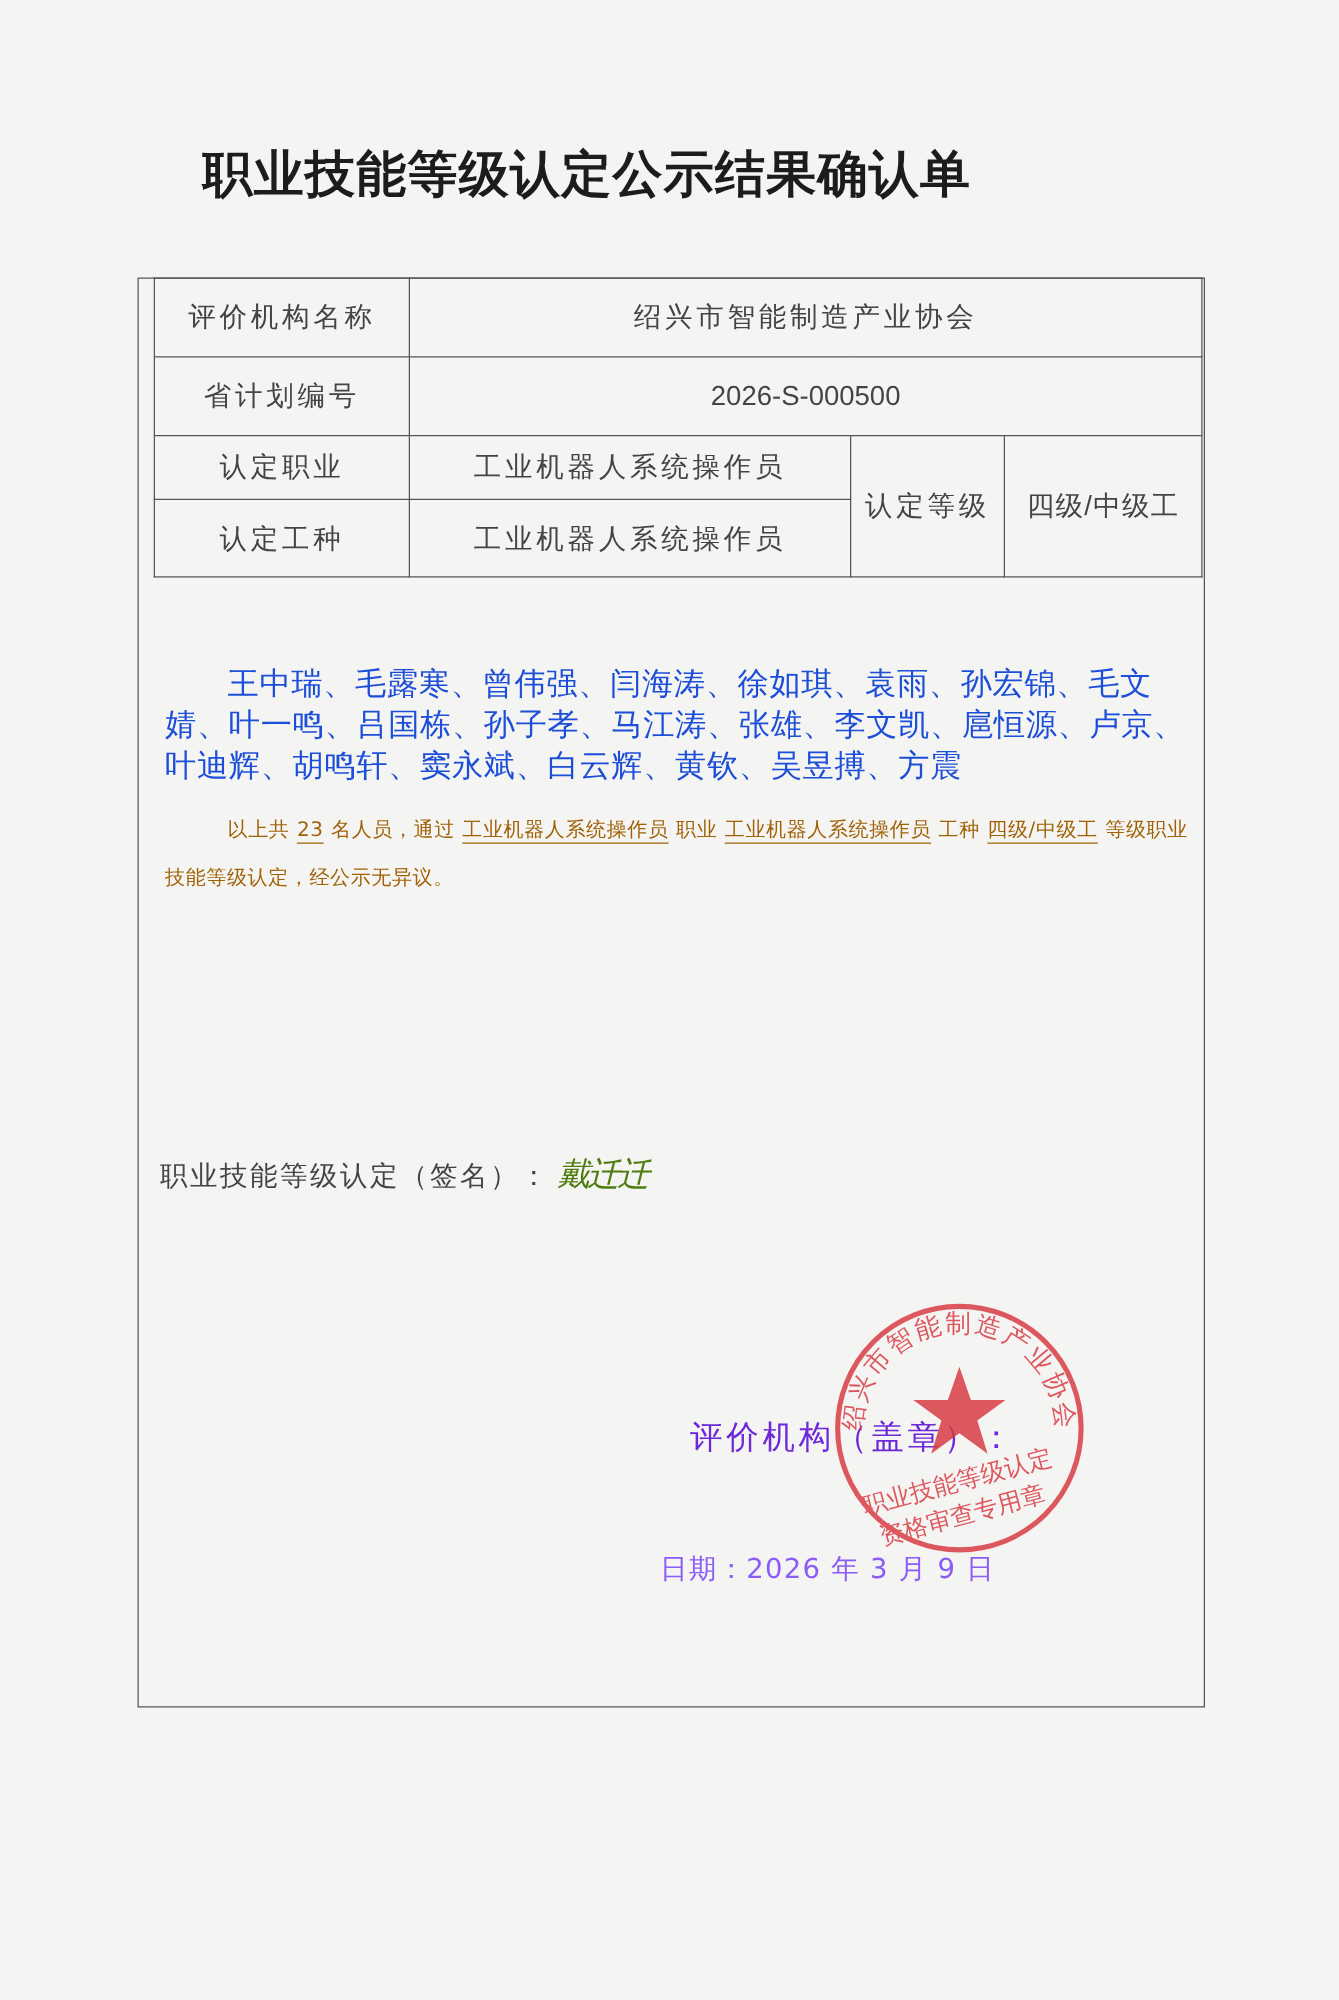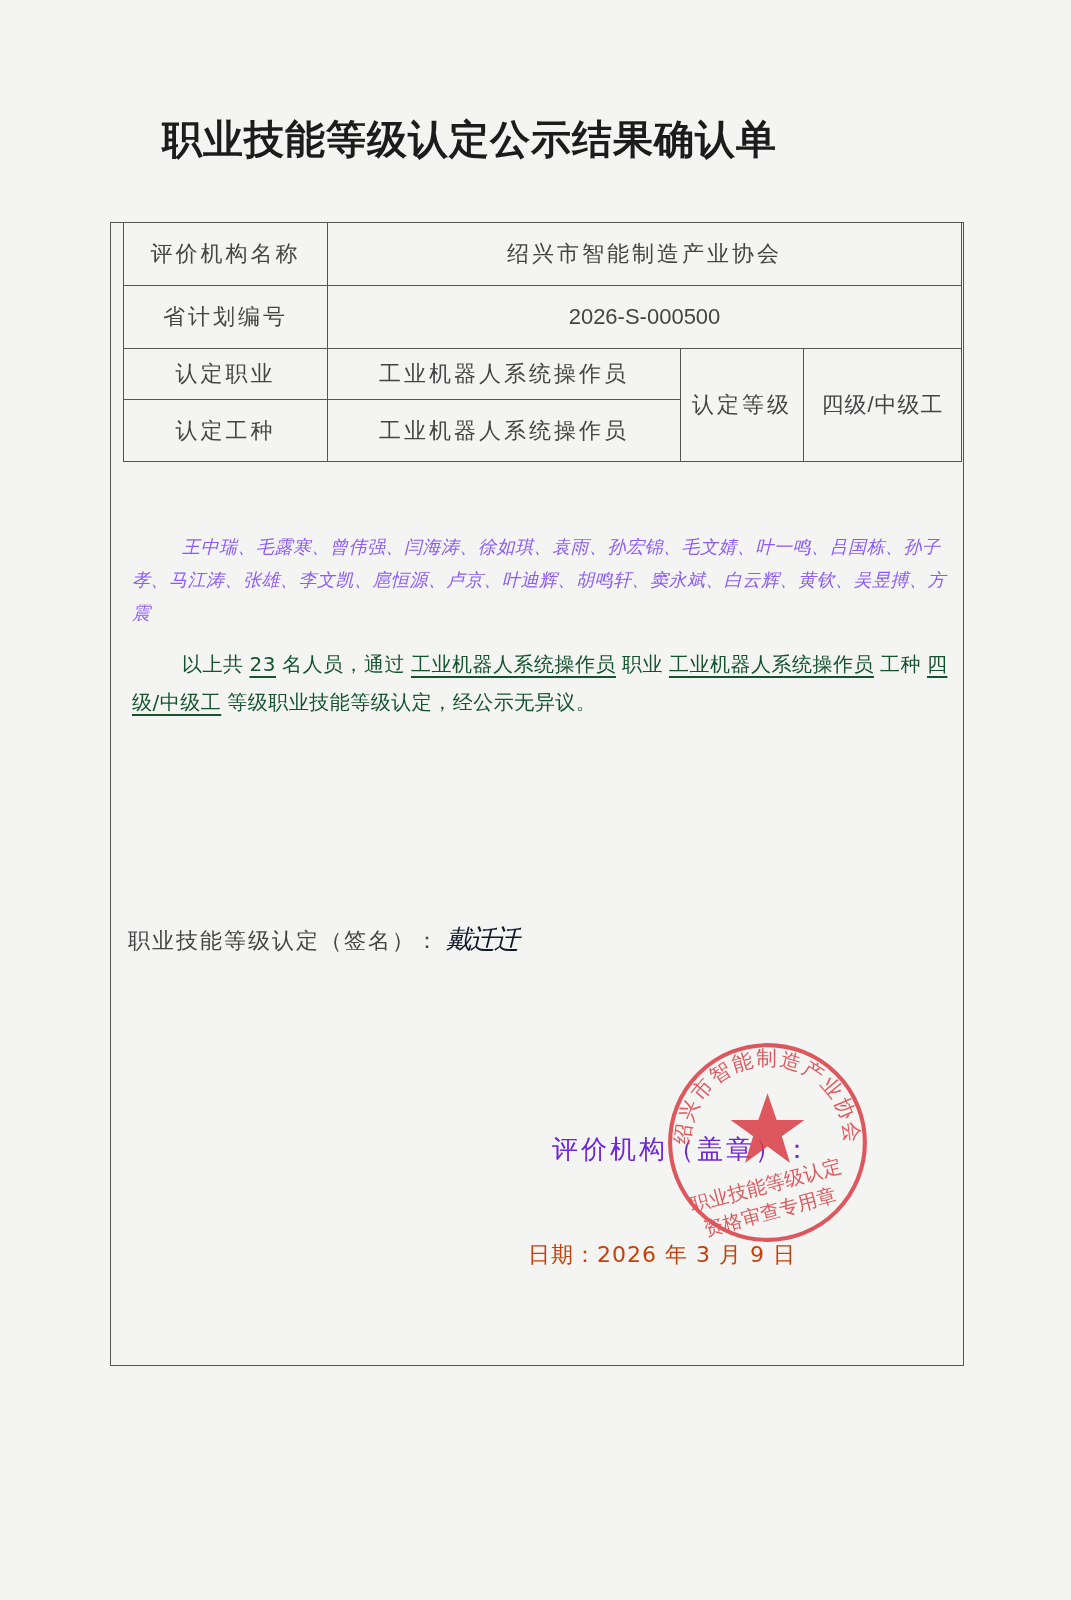--- a/index.html
+++ b/index.html
@@ -22,41 +22,41 @@
     position: absolute; left: 123px; top: 222px; width: 839px;
     border-collapse: collapse;
     font-family: Liberation Sans, sans-serif;
   }
   table.info td {
     border: 1.5px solid #555; text-align: center; font-size: 22px; color: #444;
     letter-spacing: 3px; padding: 0;
   }
   .names {
     position: absolute; left: 132px; top: 530px; width: 820px;
-    font-family: "DejaVu Sans", sans-serif; font-size: 18px; line-height: 33px;
-    color: #8b5cf6; text-indent: 50px; letter-spacing: 0.5px; font-style: italic;
+    font-family: "DejaVu Sans", sans-serif; font-size: 25px; line-height: 33px;
+    color: #1d4ed8; text-indent: 50px; letter-spacing: 0.5px;
   }
   .summary {
     position: absolute; left: 132px; top: 645px; width: 820px;
-    font-family: "DejaVu Sans", sans-serif; font-size: 20px; line-height: 38px;
-    color: #14532d; text-indent: 50px; letter-spacing: 0.5px;
+    font-family: "DejaVu Sans", sans-serif; font-size: 16px; line-height: 38px;
+    color: #a16207; text-indent: 50px; letter-spacing: 0.5px;
   }
   .u { text-decoration: underline; text-underline-offset: 5px; padding: 0 6px; }
   .sign-line {
     position: absolute; left: 128px; top: 922px;
     font-family: "DejaVu Sans", sans-serif; font-size: 22px; color: #444; letter-spacing: 2px;
   }
-  .signature { font-family: Liberation Mono, monospace; font-style: italic; font-size: 26px; color: #0f172a; margin-left: 6px; letter-spacing: -2px; }
+  .signature { font-family: Liberation Mono, monospace; font-style: italic; font-size: 26px; color: #4d7c0f; margin-left: 6px; letter-spacing: -2px; }
   .seal-line {
     position: absolute; left: 552px; top: 1132px;
     font-family: "DejaVu Sans", sans-serif; font-size: 26px; color: #6d28d9; letter-spacing: 3px;
   }
   .date-line {
     position: absolute; left: 528px; top: 1240px;
-    font-family: "DejaVu Sans", sans-serif; font-size: 22px; color: #c2410c; letter-spacing: 1px;
+    font-family: "DejaVu Sans", sans-serif; font-size: 22px; color: #8b5cf6; letter-spacing: 1px;
   }
   .stamp { position: absolute; left: 665px; top: 1040px; width: 205px; height: 205px; opacity: 0.82; }
 </style>
 </head>
 <body>
 
 <div class="title">职业技能等级认定公示结果确认单</div>
 
 <div class="frame"></div>
 

